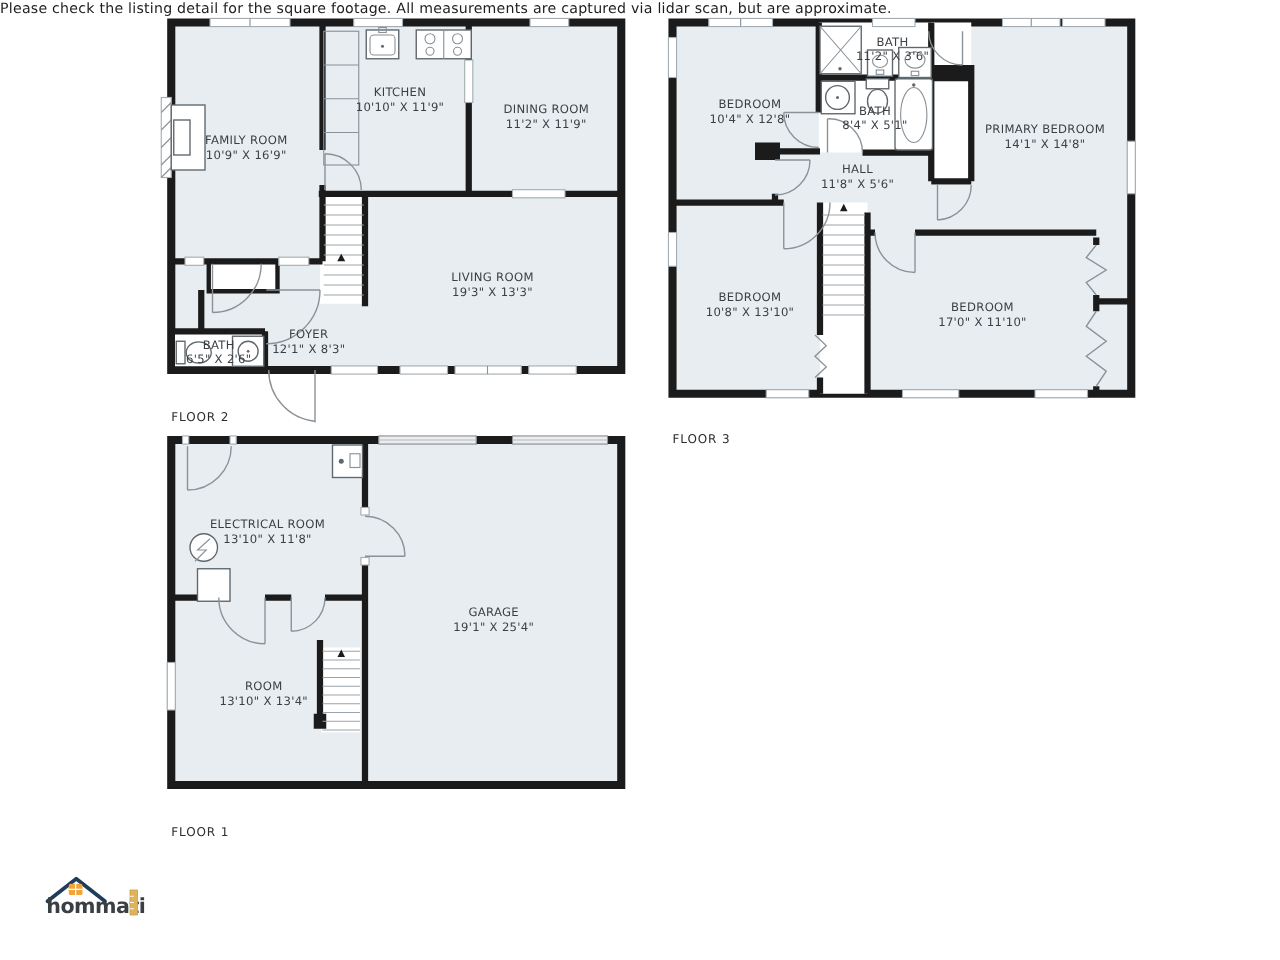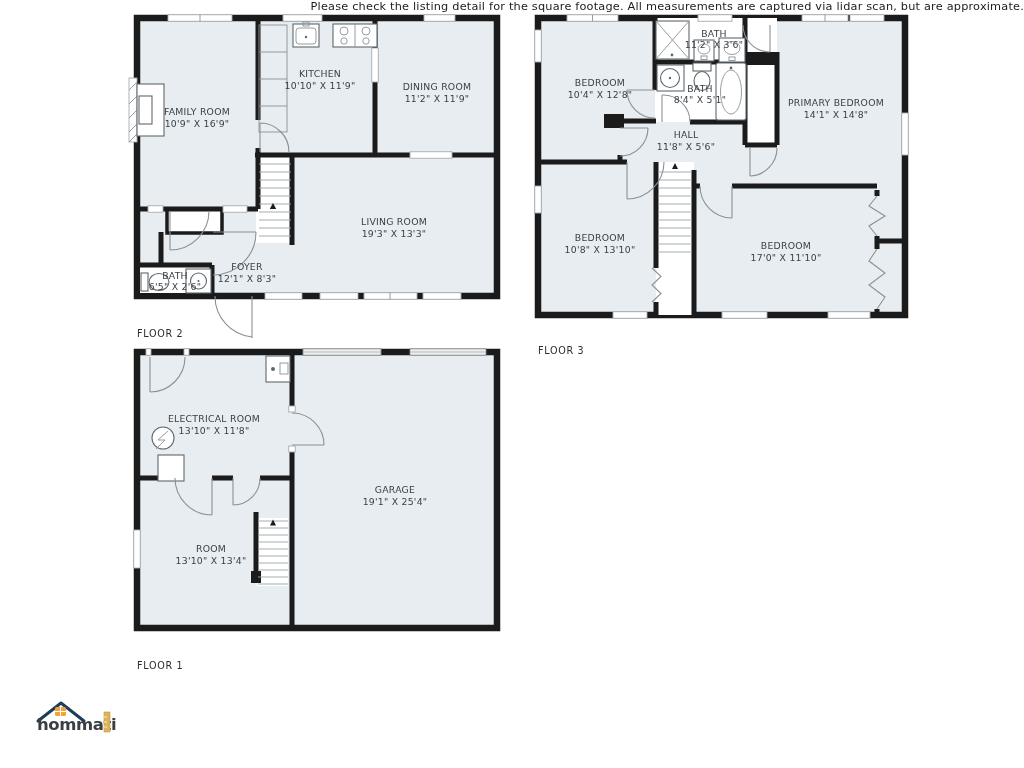--- a/index.html
+++ b/index.html
@@ -10,21 +10,21 @@
   text.room{font-size:9.3px;letter-spacing:.25px;text-anchor:middle;}
   text.floor-tag{font-size:9.6px;letter-spacing:.7px;fill:#2d2d2d;}
   .wall{stroke:#1b1b1b;fill:none;}
   .fill-room{fill:#e7edf0;stroke:#1b1b1b;}
   .white{fill:#ffffff;}
   .win{fill:#ffffff;stroke:#a3adb3;stroke-width:.9;}
   .fixt{fill:#ffffff;stroke:#5f686d;stroke-width:1.1;}
   .thin{stroke:#8a9298;stroke-width:.9;fill:none;}
   .door{stroke:#8a9298;stroke-width:1.1;fill:none;}
   .tread{stroke:#9aa4aa;stroke-width:.9;}
-  #footer-note{position:absolute;left:0;top:735;width:1024px;text-align:right;
+  #footer-note{position:absolute;left:0;top:735;width:1024px;text-align:left;
                font-size:11.3px;color:#1c1c1c;letter-spacing:.2px;}
 </style>
 </head>
 <body>
 
 <div id="canvas">
 
   <svg class="plan" style="left:125px;top:8px" width="392" height="340" viewBox="125 8 392 340">
     <path class="fill-room" stroke-width="6.5" d="M137,18 H497 V296 H137 Z"></path>
 

